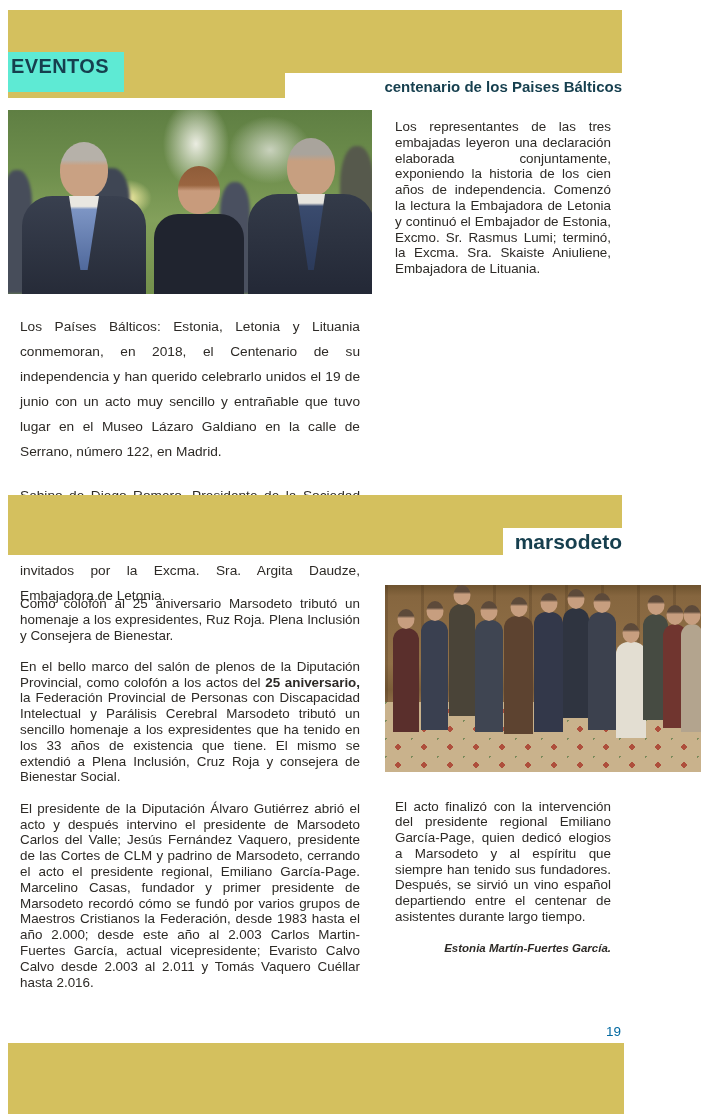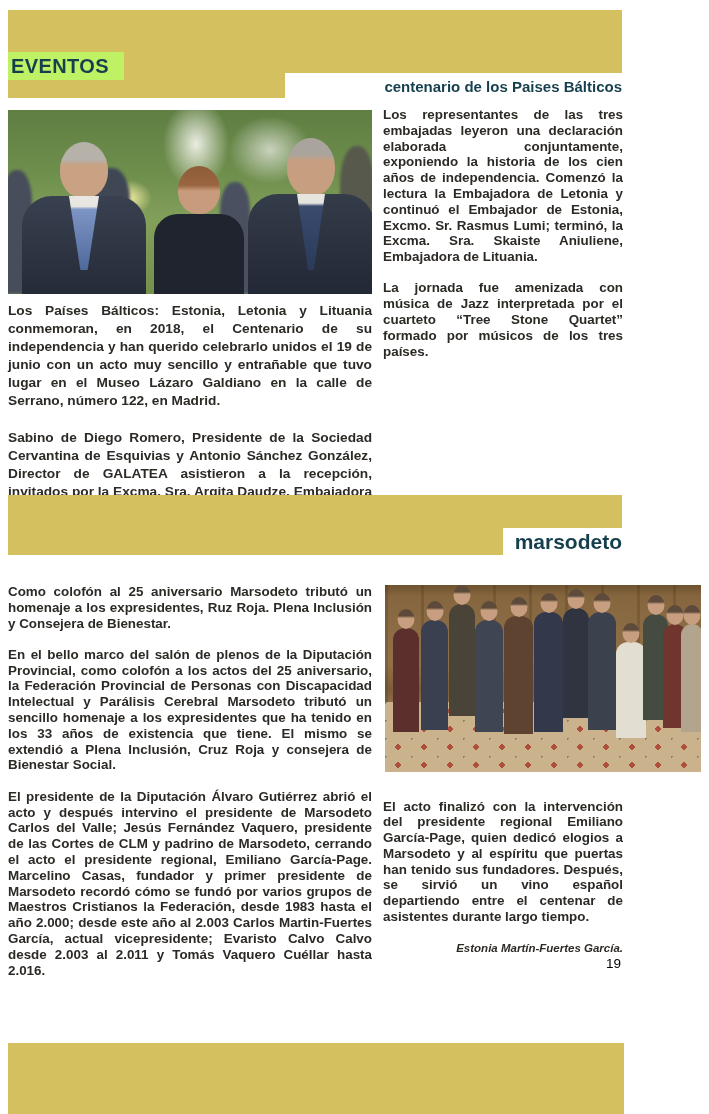--- a/index.html
+++ b/index.html
@@ -1,33 +1,33 @@
 <!DOCTYPE html>
 <html><head>
 <meta charset="utf-8">
 <style>
   html,body{margin:0;padding:0;background:#fff;}
   .page{position:relative;width:709px;height:1114px;background:#ffffff;overflow:hidden;
         font-family:"Liberation Sans",sans-serif;color:#2d2a26;}
   .band{position:absolute;background:#d4c05e;}
   .band-top-a{left:8px;top:10px;width:614px;height:63px;}
   .band-top-b{left:8px;top:73px;width:277px;height:25px;}
-  .eventos-box{position:absolute;left:8px;top:52px;width:113px;height:28px;background:#bef264;
+  .eventos-box{position:absolute;left:8px;top:52px;width:113px;height:40px;background:#5eead4;
         color:#163f4e;font-size:20px;font-weight:bold;line-height:28px;padding-left:3px;letter-spacing:.4px;}
   .sec-title{position:absolute;color:#163f4e;font-weight:bold;white-space:nowrap;}
   .title1{right:87px;top:75px;font-size:15px;line-height:23px;}
   .band-mid-a{left:8px;top:495px;width:614px;height:33px;}
   .band-mid-b{left:8px;top:528px;width:495px;height:27px;}
   .title2{right:87px;top:530px;font-size:21px;line-height:24px;margin-left:6px;}
   .band-footer{left:8px;top:1043px;width:616px;height:71px;}
-  .pagenum{position:absolute;top:956px;right:88px;font-size:13.5px;color:#000000;}
+  .pagenum{position:absolute;top:1024px;right:88px;font-size:13.5px;color:#0369a1;}
 
   .col{position:absolute;text-align:justify;}
-  .col p{margin:0;font-weight:bold;}
-  .a1-left{left:8px;top:302px;width:364px;font-size:13.7px;line-height:18px;}
+  .col p{margin:12px;}
+  .a1-left{left:8px;top:302px;width:364px;font-size:13.7px;line-height:25px;}
   .a1-left p + p{margin-top:19px;}
   .a1-right{left:383px;top:107px;width:240px;font-size:13.4px;line-height:15.8px;}
   .a1-right p.gap{margin-top:15.5px;}
   .a2-left{left:8px;top:584px;width:364px;font-size:13.4px;line-height:15.8px;}
   .a2-left p.gap{margin-top:15.5px;}
   .a2-right{left:383px;top:783px;width:240px;font-size:13.4px;line-height:15.8px;}
   .a2-right p.gap{margin-top:15.5px;}
   .byline{font-weight:bold;font-style:italic;font-size:11.5px;text-align:right;margin-top:16px !important;}
 
   
@@ -99,21 +99,20 @@
     <div class="person p1b"></div>
     <div class="person p1c"></div>
   </div>
 
   <div class="col a1-left">
     <p>Los Países Bálticos: Estonia, Letonia y Lituania conmemoran, en 2018, el Centenario de su independencia y han querido celebrarlo unidos el 19 de junio con un acto muy sencillo y entrañable que tuvo lugar en el Museo Lázaro Galdiano en la calle de Serrano, número 122, en Madrid.</p>
     <p>Sabino de Diego Romero, Presidente de la Sociedad Cervantina de Esquivias y Antonio Sánchez González, Director de GALATEA asistieron a la recepción, invitados por la Excma. Sra. Argita Daudze, Embajadora de Letonia.</p>
   </div>
   <div class="col a1-right">
     <p>Los representantes de las tres embajadas leyeron una declaración elaborada conjuntamente, exponiendo la historia de los cien años de independencia. Comenzó la lectura la Embajadora de Letonia y continuó el Embajador de Estonia, Excmo. Sr. Rasmus Lumi; terminó, la Excma. Sra. Skaiste Aniuliene, Embajadora de Lituania.</p>
-    <p class="gap">La jornada fue amenizada con música de Jazz interpretada por el cuarteto “Tree Stone Quartet” formado por músicos de los tres países.</p>
   </div>
 
   <div class="band band-mid-a"></div>
   <div class="band band-mid-b"></div>
   <div class="sec-title title2">marsodeto</div>
 
   <div class="col a2-left">
     <p>Como colofón al 25 aniversario Marsodeto tributó un homenaje a los expresidentes, Ruz Roja. Plena Inclusión y Consejera de Bienestar.</p>
     <p class="gap"><span>En el bello marco del salón de plenos de la Diputación Provincial, como colofón a los actos del </span><b>25 aniversario,</b><span> la Federación Provincial de Personas con Discapacidad Intelectual y Parálisis Cerebral Marsodeto tributó un sencillo homenaje a los expresidentes que ha tenido en los 33 años de existencia que tiene. El mismo se extendió a Plena Inclusión, Cruz Roja y consejera de Bienestar Social.</span></p>
     <p class="gap">El presidente de la Diputación Álvaro Gutiérrez abrió el acto y después intervino el presidente de Marsodeto Carlos del Valle; Jesús Fernández Vaquero, presidente de las Cortes de CLM y padrino de Marsodeto, cerrando el acto el presidente regional, Emiliano García-Page. Marcelino Casas, fundador y primer presidente de Marsodeto recordó cómo se fundó por varios grupos de Maestros Cristianos la Federación, desde 1983 hasta el año 2.000; desde este año al 2.003 Carlos Martin-Fuertes García, actual vicepresidente; Evaristo Calvo Calvo desde 2.003 al 2.011 y Tomás Vaquero Cuéllar hasta 2.016.</p>
@@ -130,20 +129,20 @@
     <div class="p2p" style="left:149px;bottom:40px;width:29px;height:120px;background:#33384a;"></div>
     <div class="p2p" style="left:178px;bottom:54px;width:26px;height:110px;background:#2f3440;"></div>
     <div class="p2p" style="left:203px;bottom:42px;width:28px;height:118px;background:#3c414e;"></div>
     <div class="p2p" style="left:231px;bottom:34px;width:30px;height:96px;background:#e3ded2;"></div>
     <div class="p2p" style="left:258px;bottom:52px;width:25px;height:106px;background:#464b42;"></div>
     <div class="p2p" style="left:278px;bottom:44px;width:24px;height:104px;background:#70352f;"></div>
     <div class="p2p" style="left:296px;bottom:40px;width:22px;height:108px;background:#b3a48e;"></div>
   </div>
 
   <div class="col a2-right">
-    <p class="gap">El acto finalizó con la intervención del presidente regional Emiliano García-Page, quien dedicó elogios a Marsodeto y al espíritu que puertas han tenido sus fundadores. Después, se sirvió un vino español departiendo entre el centenar de asistentes durante largo tiempo.</p>
+    <p class="gap">El acto finalizó con la intervención del presidente regional Emiliano García-Page, quien dedicó elogios a Marsodeto y al espíritu que siempre han tenido sus fundadores. Después, se sirvió un vino español departiendo entre el centenar de asistentes durante largo tiempo.</p>
     <p class="byline">Estonia Martín-Fuertes García.</p>
   </div>
 
   <div class="pagenum">19</div>
   <div class="band band-footer"></div>
 
 </div>
 
 </body></html>

